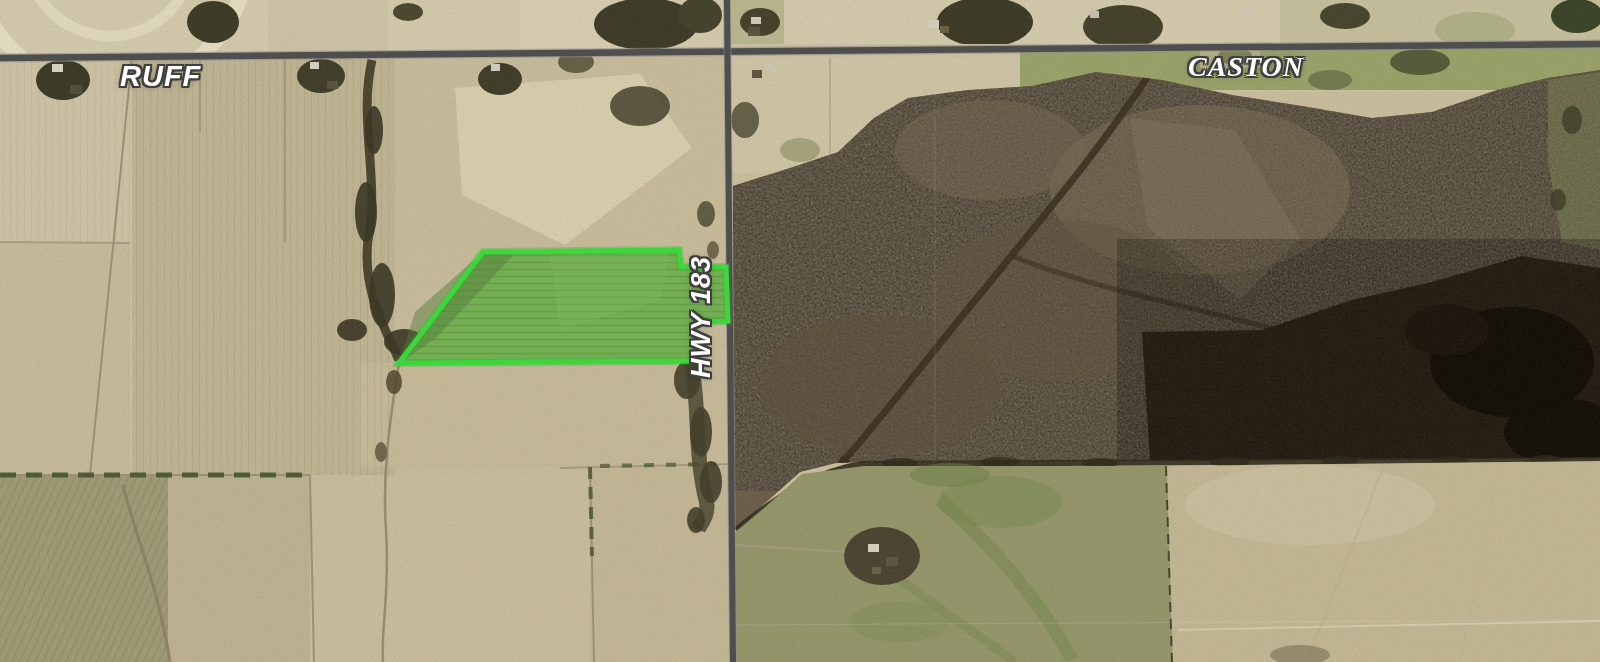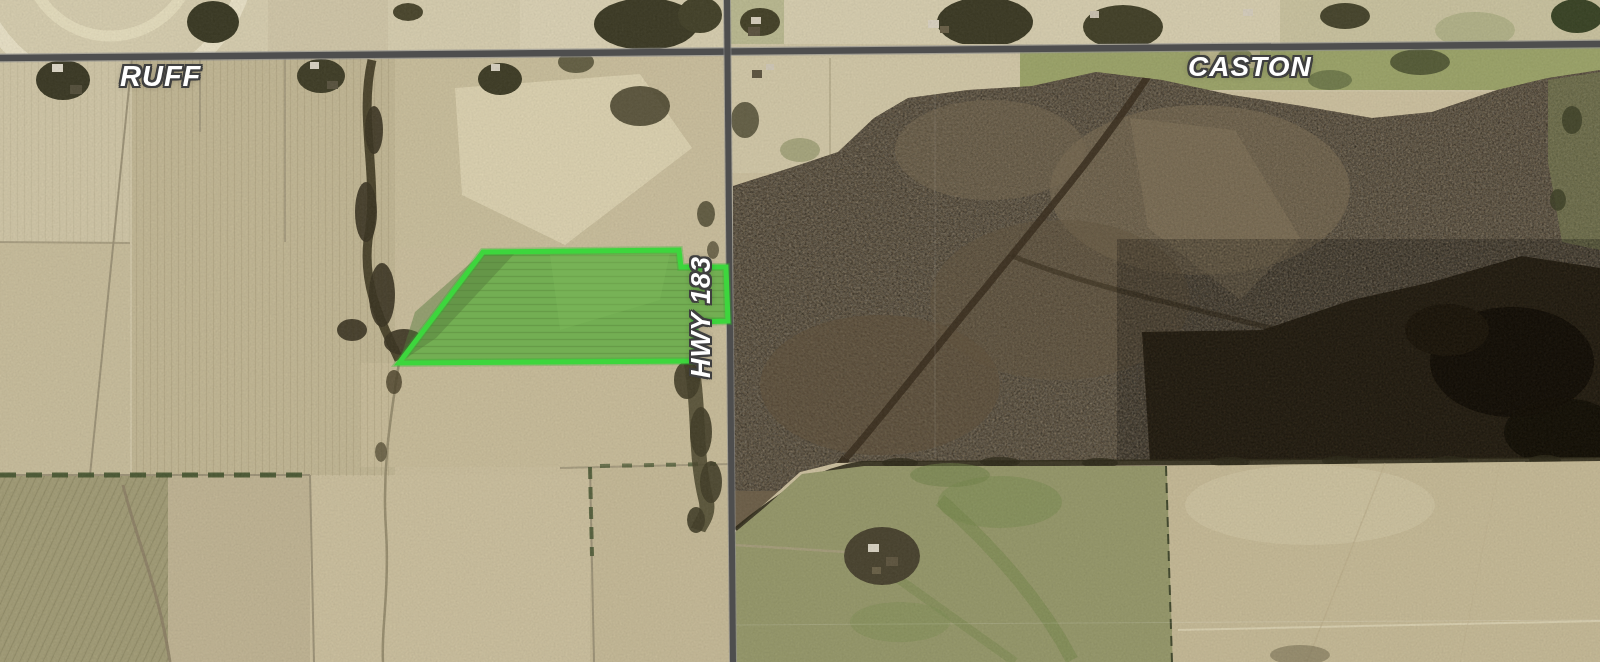--- a/index.html
+++ b/index.html
@@ -11,21 +11,21 @@
   .imagery{filter:blur(0.5px);}
   .map-label{
     position:absolute;color:#fff;font-weight:bold;font-style:italic;
     font-family:"Liberation Sans",sans-serif;white-space:nowrap;
     letter-spacing:1px;user-select:none;line-height:1;
     text-shadow:-2px -2px 0 #3f3f3f, 2px -2px 0 #3f3f3f, -2px 2px 0 #3f3f3f,
                  2px 2px 0 #3f3f3f, -2px 0 0 #3f3f3f, 2px 0 0 #3f3f3f,
                  0 -2px 0 #3f3f3f, 0 2px 0 #3f3f3f, 0 0 6px rgba(0,0,0,.45);
   }
   .label-ruff{left:120px;top:62px;font-size:29px;text-align:center;}
-  .label-caston{left:1188px;top:53px;font-size:28px;}
+  .label-caston{left:1188px;top:53px;font-size:28px;font-family:Liberation Serif, serif;}
   .label-hwy{
     left:701px;top:317px;font-size:27px;
     transform:translate(-50%,-50%) rotate(-90deg);
   }
 </style>
 </head>
 <body>
 
 <div class="map-root">
 

